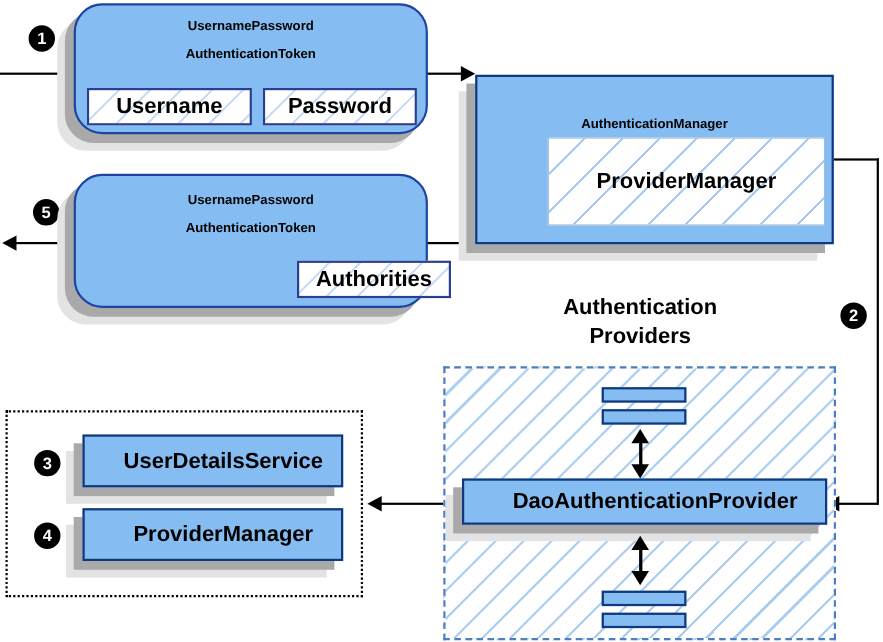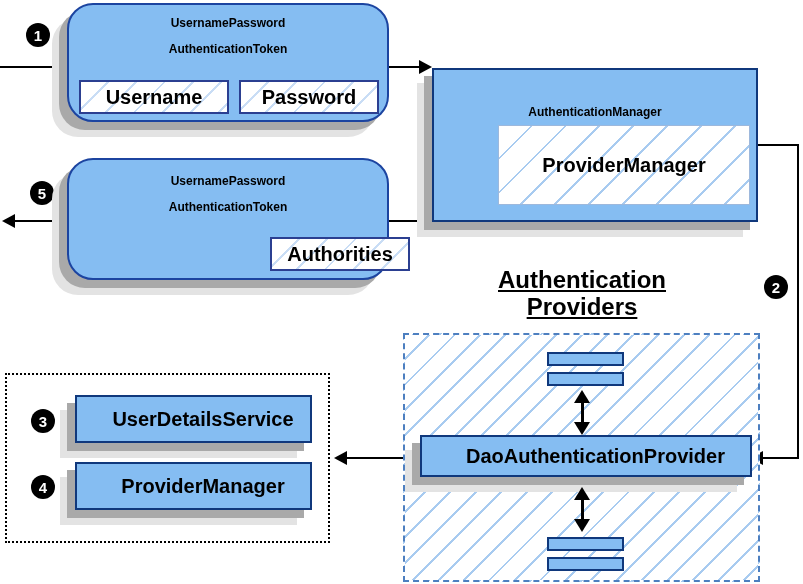--- a/index.html
+++ b/index.html
@@ -37,21 +37,21 @@
 
   .bar { position:absolute; width:77px; height:14px; background:var(--box-fill,#85bdf2); border:2px solid var(--box-border,#10387c); }
 
   .varrow { position:absolute; width:16px; }
   .varrow .shaft { position:absolute; left:6.5px; top:9px; bottom:9px; width:3px; background:var(--line,#000); }
   .varrow .head-up   { position:absolute; top:0; left:0; width:0; height:0; border-left:8px solid transparent;
                        border-right:8px solid transparent; border-bottom:13px solid var(--line,#000); }
   .varrow .head-down { position:absolute; bottom:0; left:0; width:0; height:0; border-left:8px solid transparent;
                        border-right:8px solid transparent; border-top:13px solid var(--line,#000); }
 
-  .heading { position:absolute; text-align:center; font-weight:bold; font-size:24px; line-height:27px;text-decoration:underline; }
+  .heading { position:absolute; text-align:center; font-weight:bold; font-size:20px; line-height:27px; }
   .center-label { display:flex; align-items:center; justify-content:center; font-weight:bold; font-size:20px;padding-left:19px; }
 </style>
 </head>
 <body>
 
 <div class="canvas">
 
   <div class="badge" style="left:26px; top:23px;">1</div>
   <div class="badge" style="left:764px; top:275px;">2</div>
   <div class="badge" style="left:31px; top:409px;">3</div>

